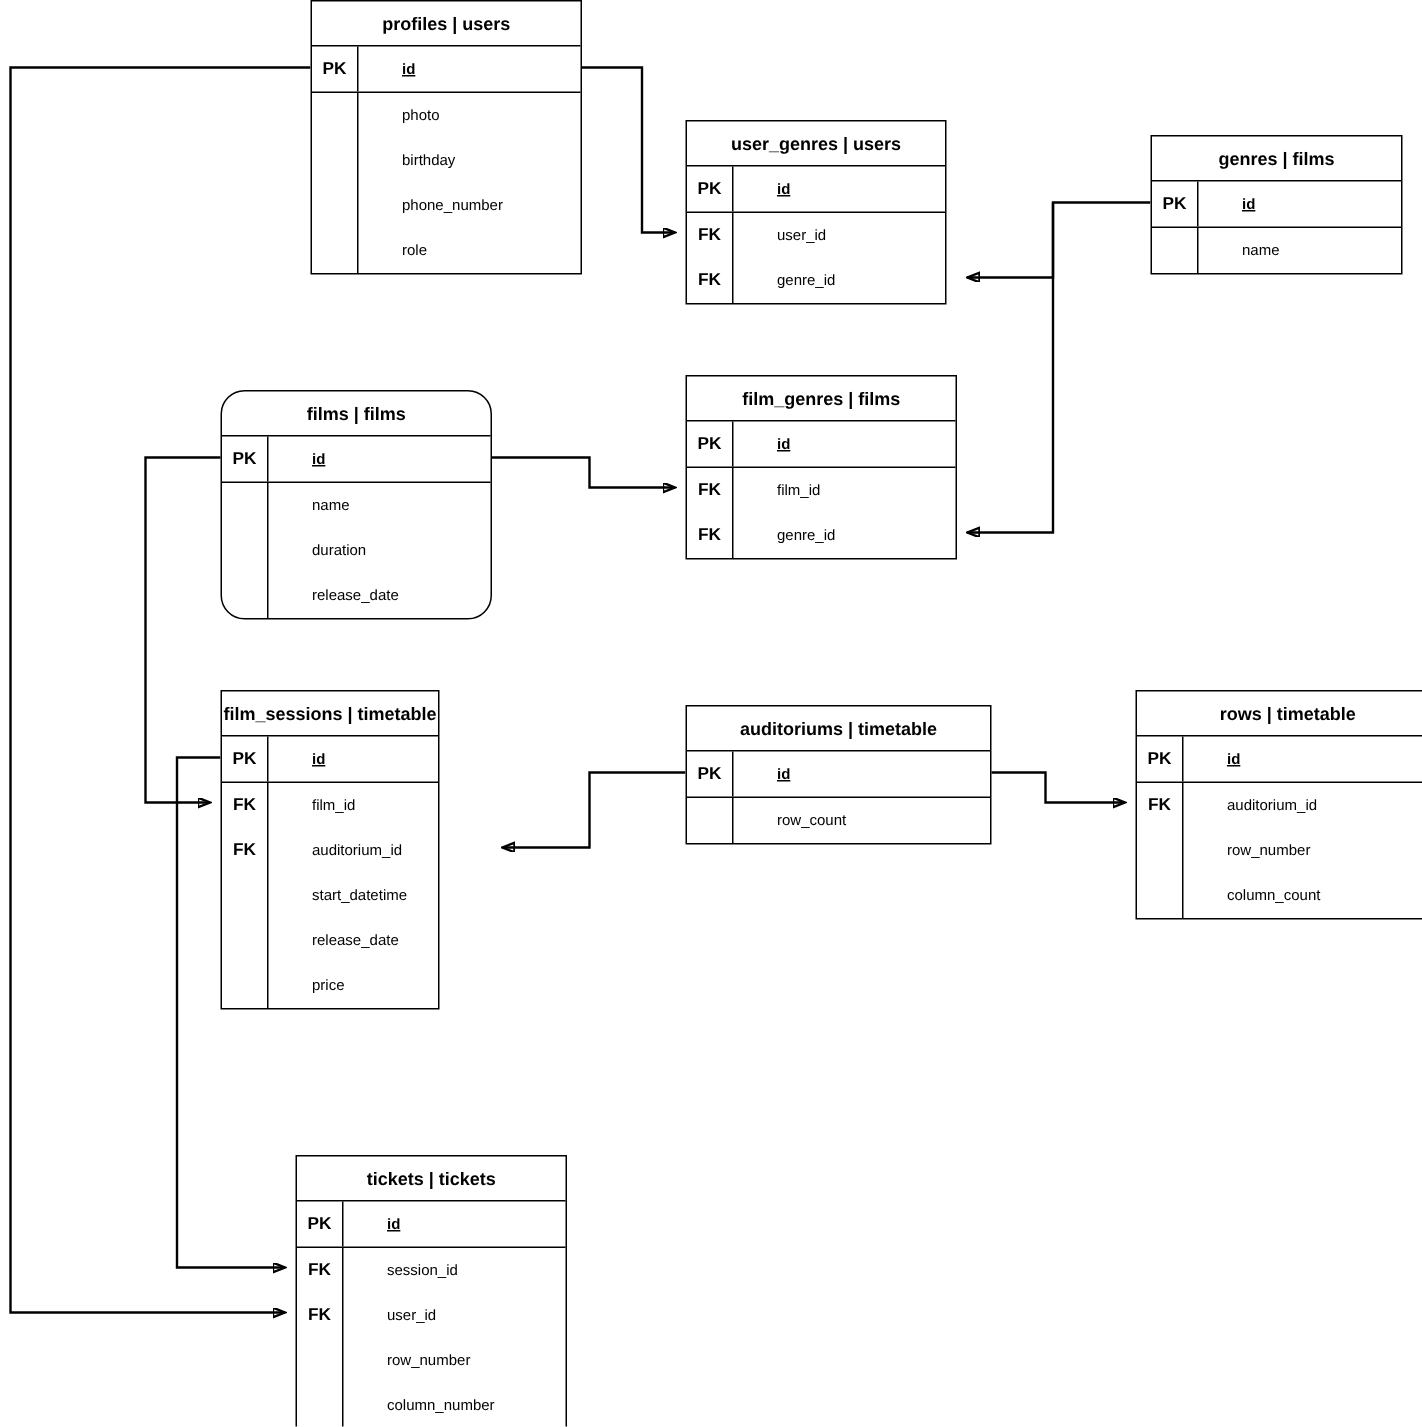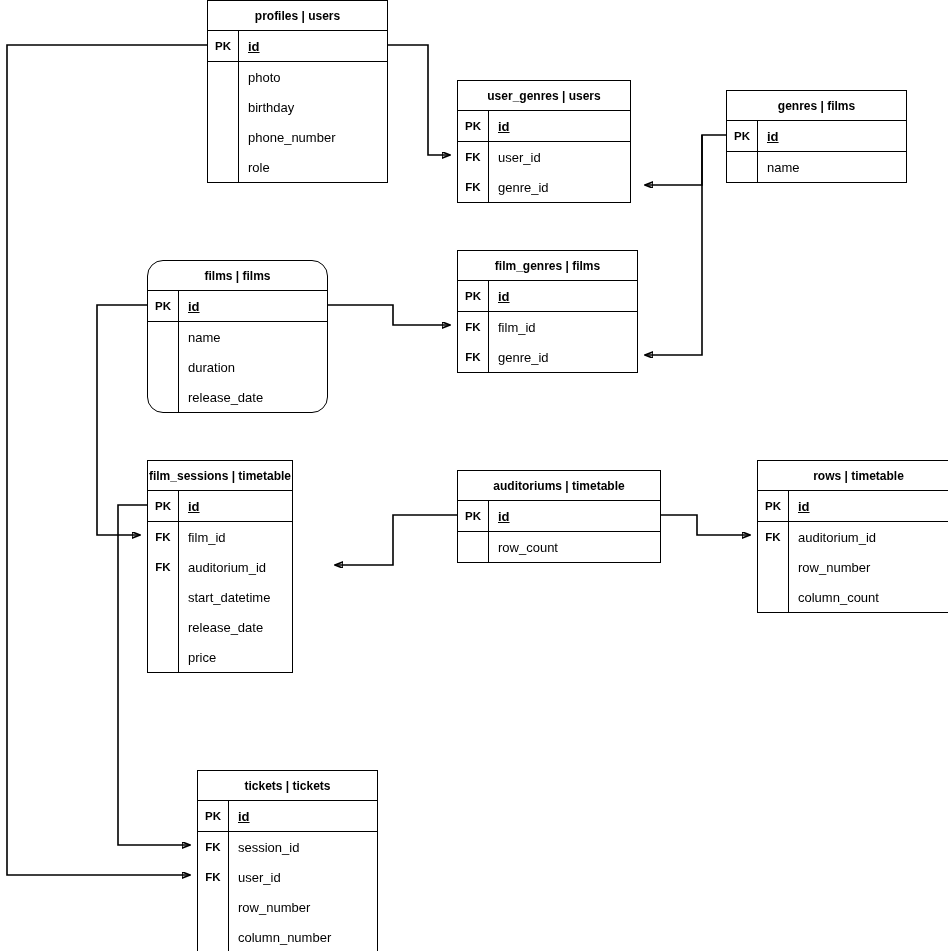--- a/index.html
+++ b/index.html
@@ -41,41 +41,42 @@
     box-sizing: border-box;
   }
   .er-section.pk-section {
     border-bottom: 1.6px solid #000000;
   }
   .er-row {
     box-sizing: border-box;
     height: 30px;
     display: flex;
     align-items: center;
+    gap: 20px;
   }
   .er-key {
     box-sizing: border-box;
     width: 31px;
     flex: 0 0 31px;
     height: 100%;
     display: flex;
     align-items: center;
     justify-content: center;
     font-size: 11.5px;
     font-weight: bold;
     color: #000000;
     border-right: 1.6px solid #000000;
   }
   .er-key.empty {
     font-weight: normal;
   }
   .er-field {
     box-sizing: border-box;
     padding-left: 9px;
-    font-size: 13px;
+    font-size: 10px;
     color: #000000;
     white-space: nowrap;
   }
   .er-field.pk-field {
     font-weight: bold;
     text-decoration: underline;
   }
   svg.links {
     position: absolute;
     left: 0; top: 0;
@@ -153,21 +154,21 @@
           <div class="er-row">
             <div class="er-key">FK</div>
             <div class="er-field">user_id</div>
           </div>
           <div class="er-row">
             <div class="er-key">FK</div>
             <div class="er-field">genre_id</div>
           </div>
         </div>
       </div>
-      <div class="er-table" style="left: 726px; top: 90px; width: 181px;">
+      <div class="er-table" style="left: 767px; top: 90px; width: 168px;">
         <div class="er-title">genres | films</div>
         <div class="er-section pk-section">
           <div class="er-row">
             <div class="er-key">PK</div>
             <div class="er-field pk-field">id</div>
           </div>
         </div>
         <div class="er-section body-section">
           <div class="er-row">
             <div class="er-key empty"></div>

